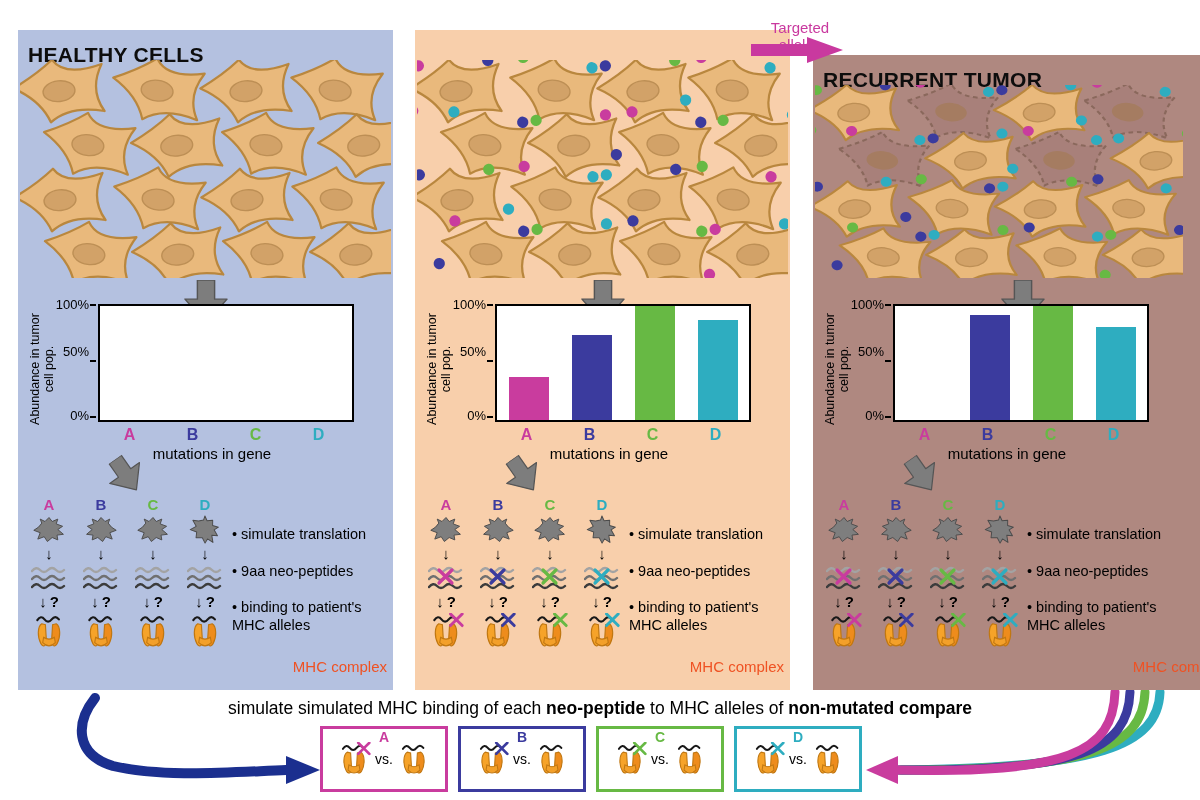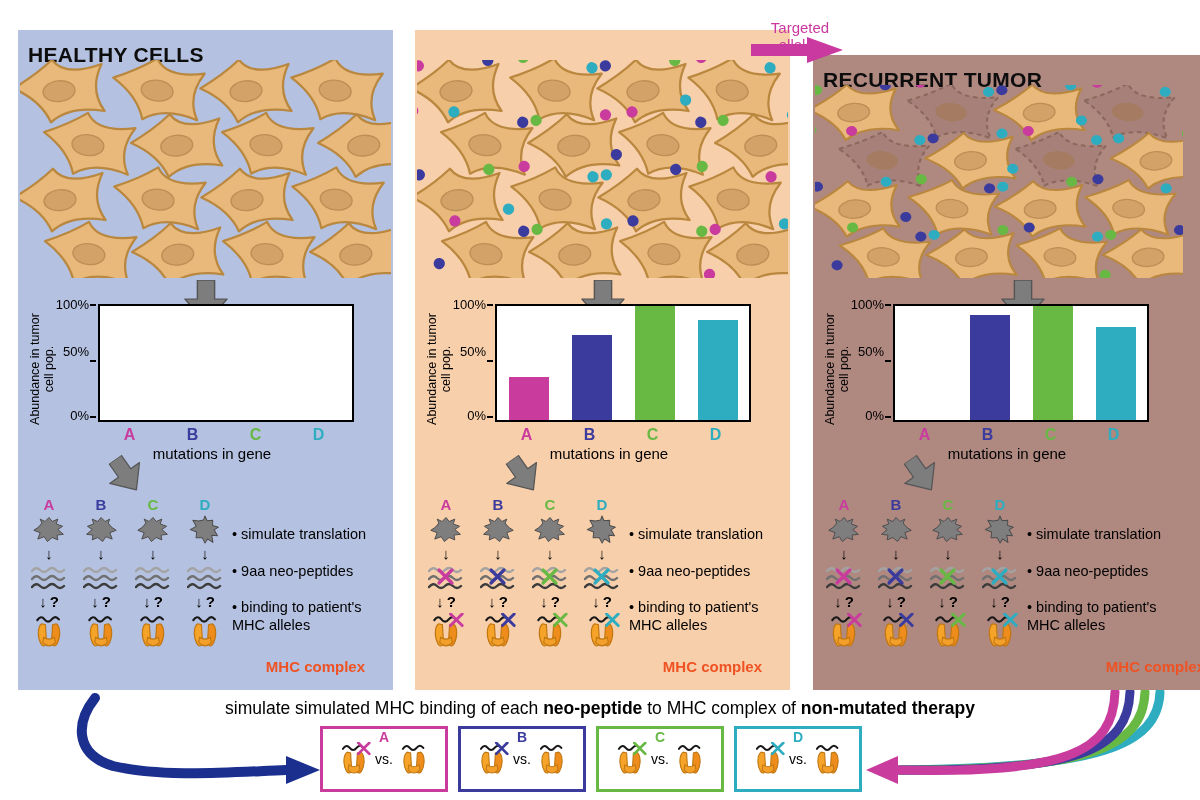--- a/index.html
+++ b/index.html
@@ -46,21 +46,21 @@
   .qrow{display:flex;gap:3px;align-items:center;height:17px}
   .qm{font-weight:bold;font-size:15px}
   .mhc{width:36px;height:36px}
   #panel-healthy .sq-x,#panel-healthy .mhc-x{display:none}
 
   .bullets{position:absolute;left:214px;top:calc(496px + var(--dy));width:158px;
            font-size:14.5px;line-height:1.22}
   .bullet{margin-bottom:19px}
   .bullet::before{content:"• "}
 
-  .mhclabel{position:absolute;right:28px;top:calc(628px + var(--dy));font-weight:bold;font-size:15px;color:#ef5223}
+  .mhclabel{position:absolute;right:6px;top:calc(628px + var(--dy));font-weight:normal;font-size:15px;color:#ef5223}
 
   .therapy{position:absolute;left:752px;top:20px;width:96px;text-align:center;font-weight:normal;
            font-size:15px;line-height:1.12;color:#c9399f;z-index:6}
   .therapy-arrow{position:absolute;left:751px;top:37px;width:94px;height:26px;z-index:6}
 
   .compare-line{position:absolute;left:0;top:698px;width:100%;text-align:center;font-size:17.5px}
 
   .cmp-boxes{position:absolute;left:320px;top:726px;display:flex;gap:10px}
   .cmp-box{width:128px;height:66px;background:#fff;border:3px solid #888;display:flex;
            flex-direction:column;align-items:center;box-sizing:border-box}
@@ -767,21 +767,21 @@
 
   <div class="bullets">
     <div class="bullet">simulate translation</div>
     <div class="bullet">9aa neo-peptides</div>
     <div class="bullet">binding to patient's MHC alleles</div>
   </div>
   <div class="mhclabel">MHC complex</div>
 </section>
 
 <div class="compare-line">
-  <span>simulate simulated MHC binding of each </span><b>neo-peptide</b><span> to MHC complex of </span><b>non-mutated therapy</b>
+  <span>simulate simulated MHC binding of each </span><b>neo-peptide</b><span> to MHC alleles of </span><b>non-mutated compare</b>
 </div>
 
 <svg class="arrow-left" viewBox="0 0 270 104">
   <path d="M37,6 C18,30 16,62 55,74 C105,86 175,80 228,78" fill="none" stroke="#1b2f8f" stroke-width="10" stroke-linecap="round"></path>
   <polygon points="228,64 262,78 228,92" fill="#1b2f8f"></polygon>
 </svg>
 
 <div class="cmp-boxes">
   <div class="cmp-box b-A">
     <span class="cmp-label c-A">A</span>

